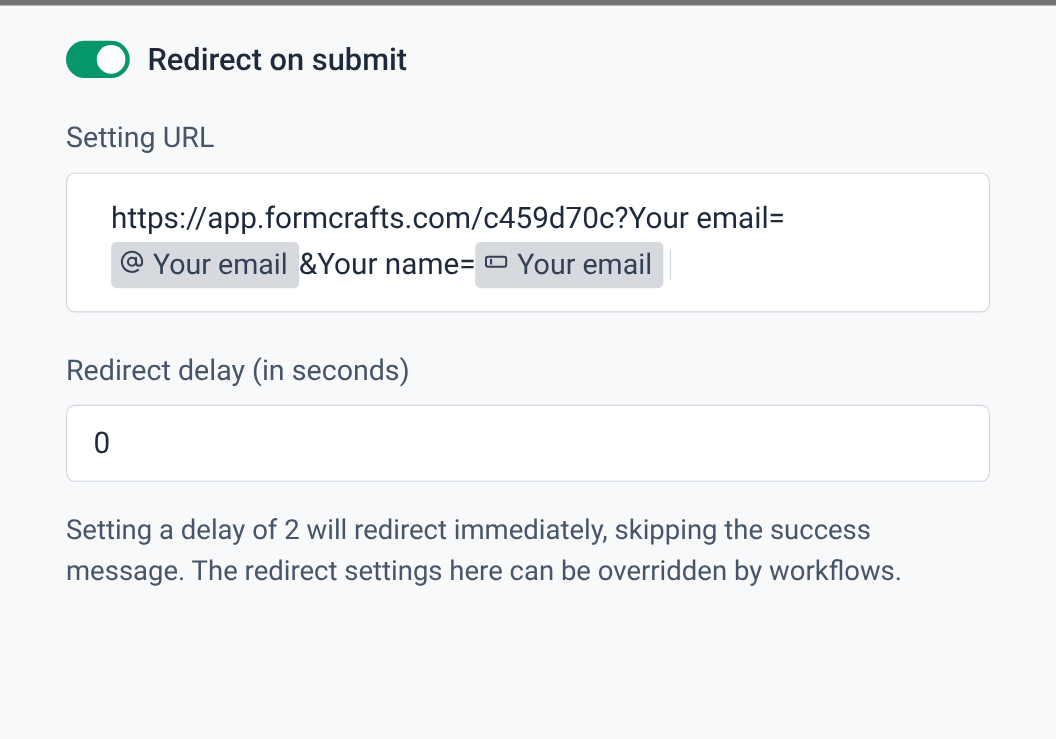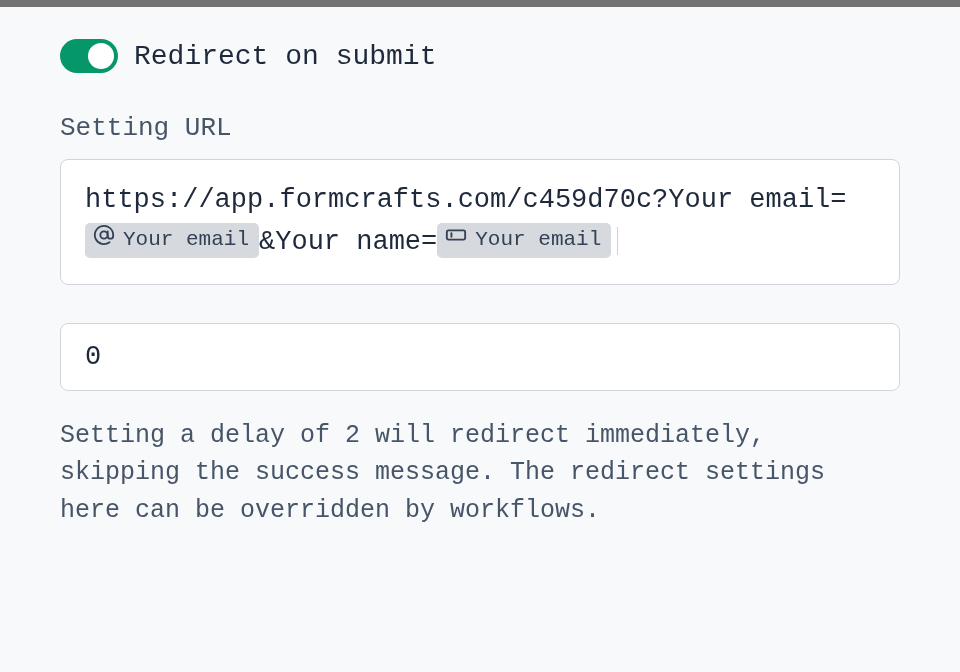--- a/index.html
+++ b/index.html
@@ -5,22 +5,21 @@
     * { box-sizing: border-box; margin: 0; padding: 0; }
     body {
       font-family: -apple-system, BlinkMacSystemFont, "Segoe UI", Roboto, Helvetica, Arial, sans-serif;
       background: #f8f9fa;
       width: 960px;
       height: 672px;
       overflow: hidden;
     }
     .panel {
       padding: 32px 60px 32px 60px;
-      border-top: 7px solid #737373;
-      font-family: Liberation Mono, monospace;
+      border-top: 5px solid #737373;
     }
     .toggle-row {
       display: flex;
       align-items: center;
       gap: 16px;
       margin-bottom: 40px;
     }
     .toggle {
       width: 58px;
       height: 34px;
@@ -47,34 +46,34 @@
     .field-label {
       font-size: 26px;
       color: #475569;
       margin-bottom: 16px;
       font-weight: 400;
     }
     .url-input {
       background: #fff;
       border: 1px solid #d1d5db;
       border-radius: 8px;
-      padding: 20px 24px;
+      padding: 20px 40px;
       font-size: 27px;
       color: #1e293b;
       line-height: 1.55;
       margin-bottom: 38px;
       word-break: break-word;
     }
     .chip {
       display: inline-flex;
       align-items: center;
       background: #d6d9de;
       border-radius: 5px;
       padding: 1px 10px 1px 8px;
-      font-size: 21px;
+      font-size: 26px;
       color: #334155;
       vertical-align: middle;
       gap: 8px;
       position: relative;
       top: -1px;
     }
     .chip svg {
       width: 22px;
       height: 22px;
       flex-shrink: 0;
@@ -131,20 +130,21 @@
         <span>Your email</span>
       </span><span class="text-segment">&amp;Your name=</span><span class="chip">
         <span><svg viewBox="0 0 24 24" fill="none" stroke="#334155" stroke-width="2" stroke-linecap="round" stroke-linejoin="round">
             <rect x="2" y="7" width="20" height="10" rx="2"></rect>
             <line x1="7" y1="10" x2="7" y2="14"></line>
           </svg></span>
         <span>Your email</span>
       </span><span class="chip-cursor"></span>
   </div>
 
+  <div class="field-label">Redirect delay (in seconds)</div>
 
   <div class="delay-input">
     <span>0</span>
   </div>
 
   <div class="help-text">Setting a delay of 2 will redirect immediately, skipping the success message. The redirect settings here can be overridden by workflows.</div>
 
 </div>
 
 </body></html>

